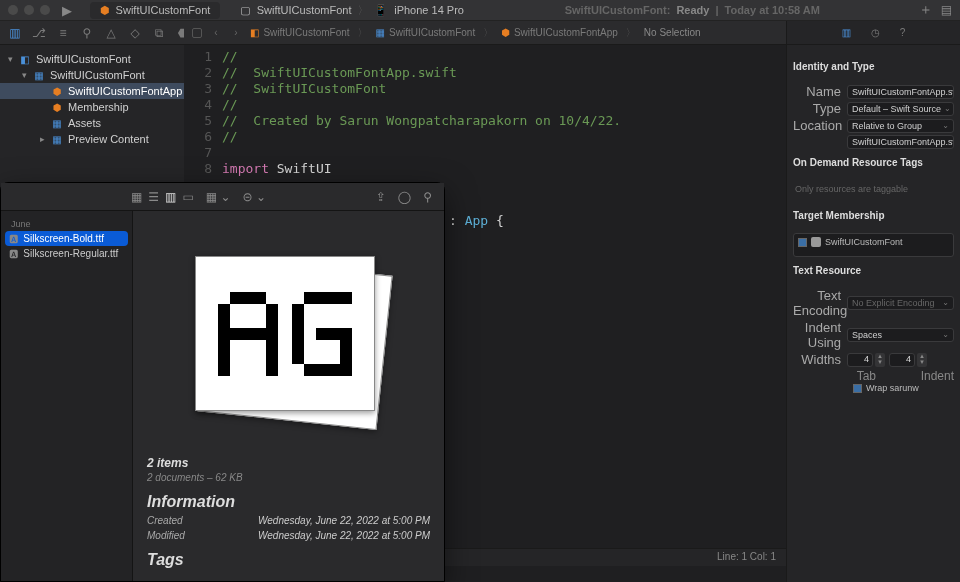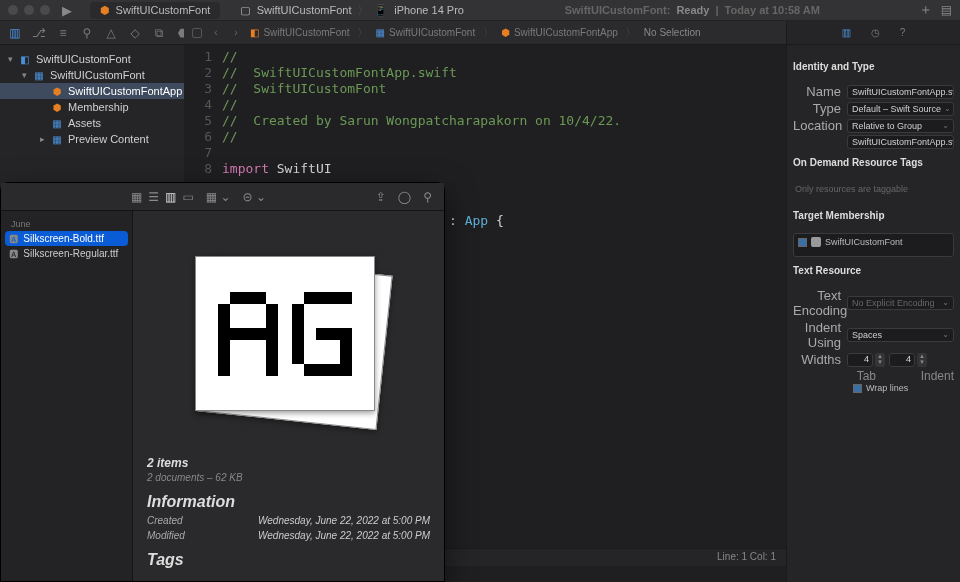--- a/index.html
+++ b/index.html
@@ -363,21 +363,21 @@
             </div>
           </div>
       </div>
     </div>
     <div class="sublabels">
         <span>Tab</span>
         <span>Indent</span>
       </div>
     <div class="wrap-row">
       <div class="chk"></div>
-      <span>Wrap lines</span>
+      <span>Wrap sarunw</span>
     </div>
   </div>
 </div>
 
 <div class="finder">
   <div class="finder-toolbar">
     <span class="grp">
       <span>▦</span>
       <span>☰</span>
       <span style="color:#ddd">▥</span>

